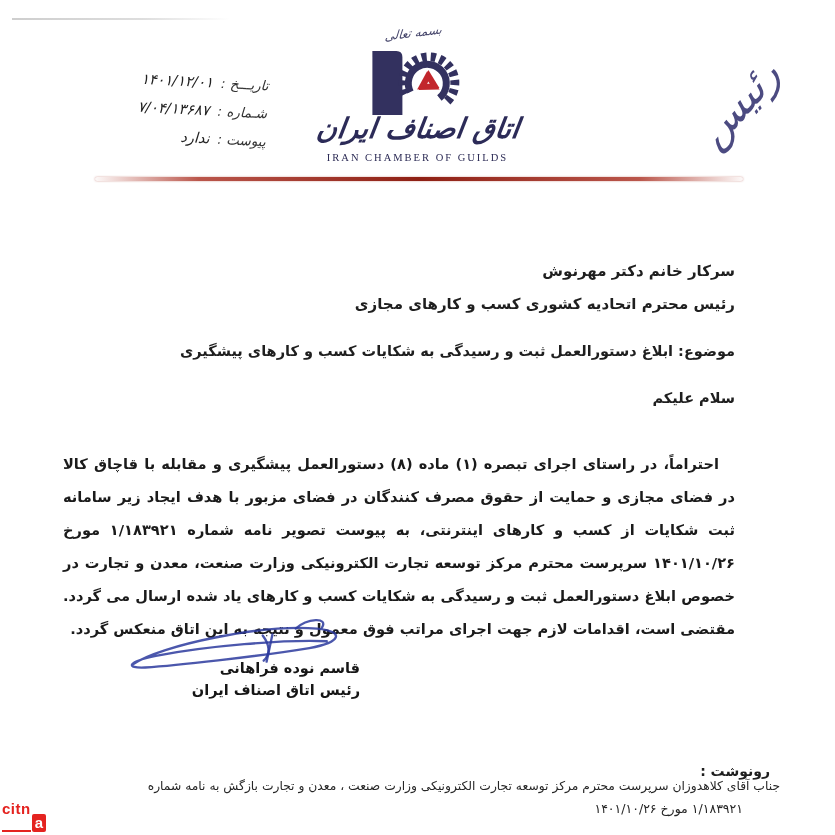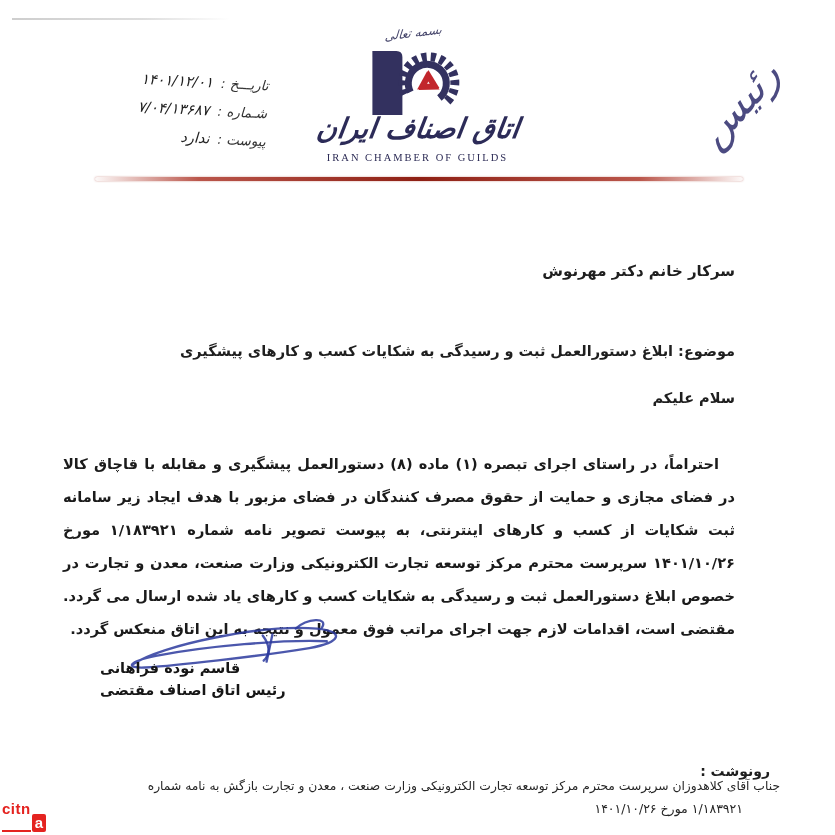--- a/index.html
+++ b/index.html
@@ -72,21 +72,21 @@
   .recipient-2{top:295px;font-weight:bold;font-size:15px;}
   .subject{top:343px;font-weight:bold;font-size:14.5px;}
   .salutation{top:390px;font-weight:bold;font-size:14.5px;}
   
   .body-text{
     position:absolute;top:415px;right:100px;left:63px;
     direction:rtl;text-align:justify;text-indent:16px;
     font-weight:bold;font-size:14.6px;line-height:33px;color:#1b1b1b;margin-top:32px;
   }
   
-  .sig-wrap{position:absolute;top:608px;left:100px;width:260px;text-align:left;direction:rtl;}
+  .sig-wrap{position:absolute;top:608px;left:100px;width:260px;text-align:right;direction:rtl;}
   .sig-svg{position:absolute;top:8px;left:18px;width:235px;height:68px;}
   .sig-name{position:relative;margin-top:52px;font-weight:bold;font-size:14.5px;color:#161616;}
   .sig-title{position:relative;margin-top:6px;font-weight:bold;font-size:14.5px;color:#161616;}
   
   .cc-label{position:absolute;top:731px;right:65px;direction:rtl;font-weight:bold;font-size:14px;margin-top:32px;}
   .cc-1{position:absolute;top:756px;right:55px;direction:rtl;font-size:12.3px;color:#262626;white-space:nowrap;}
   .cc-2{position:absolute;top:779px;right:55px;direction:rtl;font-size:12.3px;color:#262626;white-space:nowrap;}
   .cc-3{position:absolute;top:801px;right:92px;direction:rtl;font-size:12.5px;color:#262626;white-space:nowrap;}
   
   .citna{position:absolute;left:2px;bottom:3px;display:inline-flex;align-items:flex-end;
@@ -137,37 +137,38 @@
 
   <div class="org-fa">اتاق اصناف ایران</div>
   <div class="org-en">IRAN CHAMBER OF GUILDS</div>
 
   <div class="reis">رئیس</div>
 
   <div class="red-rule"></div>
 
 
   <div class="rtl-line recipient-1">سرکار خانم دکتر مهرنوش</div>
+  <div class="rtl-line recipient-2">رئیس محترم اتحادیه کشوری کسب و کارهای مجازی</div>
 
   <div class="rtl-line subject">موضوع: ابلاغ دستورالعمل ثبت و رسیدگی به شکایات کسب و کارهای پیشگیری</div>
   <div class="rtl-line salutation">سلام علیکم</div>
 
   <div class="body-text">احتراماً، در راستای اجرای تبصره (۱) ماده (۸) دستورالعمل پیشگیری و مقابله با قاچاق کالا در فضای مجازی و حمایت از حقوق مصرف کنندگان در فضای مزبور با هدف ایجاد زیر سامانه ثبت شکایات از کسب و کارهای اینترنتی، به پیوست تصویر نامه شماره ۱/۱۸۳۹۲۱ مورخ ۱۴۰۱/۱۰/۲۶ سرپرست محترم مرکز توسعه تجارت الکترونیکی وزارت صنعت، معدن و تجارت در خصوص ابلاغ دستورالعمل ثبت و رسیدگی به شکایات کسب و کارهای یاد شده ارسال می گردد. مقتضی است، اقدامات لازم جهت اجرای مراتب فوق معمول و نتیجه به این اتاق منعکس گردد.</div>
 
   <div class="sig-wrap">
     <svg class="sig-svg" viewBox="0 0 240 70" aria-hidden="true">
       <g fill="none" stroke="#2b3a9e" stroke-opacity="0.85" stroke-width="2.4" stroke-linecap="round">
         <path d="M14 50 C 42 30, 150 8, 204 13 C 233 16, 229 27, 196 33 C 140 42, 58 51, 27 53 C 6 54, 9 47, 38 41 C 90 31, 170 24, 214 26"></path>
         <path d="M182 13 C 194 2, 216 1, 209 12"></path>
         <path d="M148 20 C 154 28, 157 38, 149 46"></path>
         <path d="M158 19 L 152 47"></path>
       </g>
     </svg>
     <div class="sig-name">قاسم نوده فراهانی</div>
-    <div class="sig-title">رئیس اتاق اصناف مقتضی</div>
+    <div class="sig-title">رئیس اتاق اصناف ایران</div>
   </div>
 
   <div class="cc-label">رونوشت :</div>
   <div class="cc-2">جناب آقای کلاهدوزان سرپرست محترم مرکز توسعه تجارت الکترونیکی وزارت صنعت ، معدن و تجارت  بازگش به نامه شماره</div>
   <div class="cc-3">۱/۱۸۳۹۲۱ مورخ ۱۴۰۱/۱۰/۲۶</div>
 
   <div class="citna">
     <span class="citna-text">ciTn</span>
     <span class="citna-box">a</span>
   </div>

